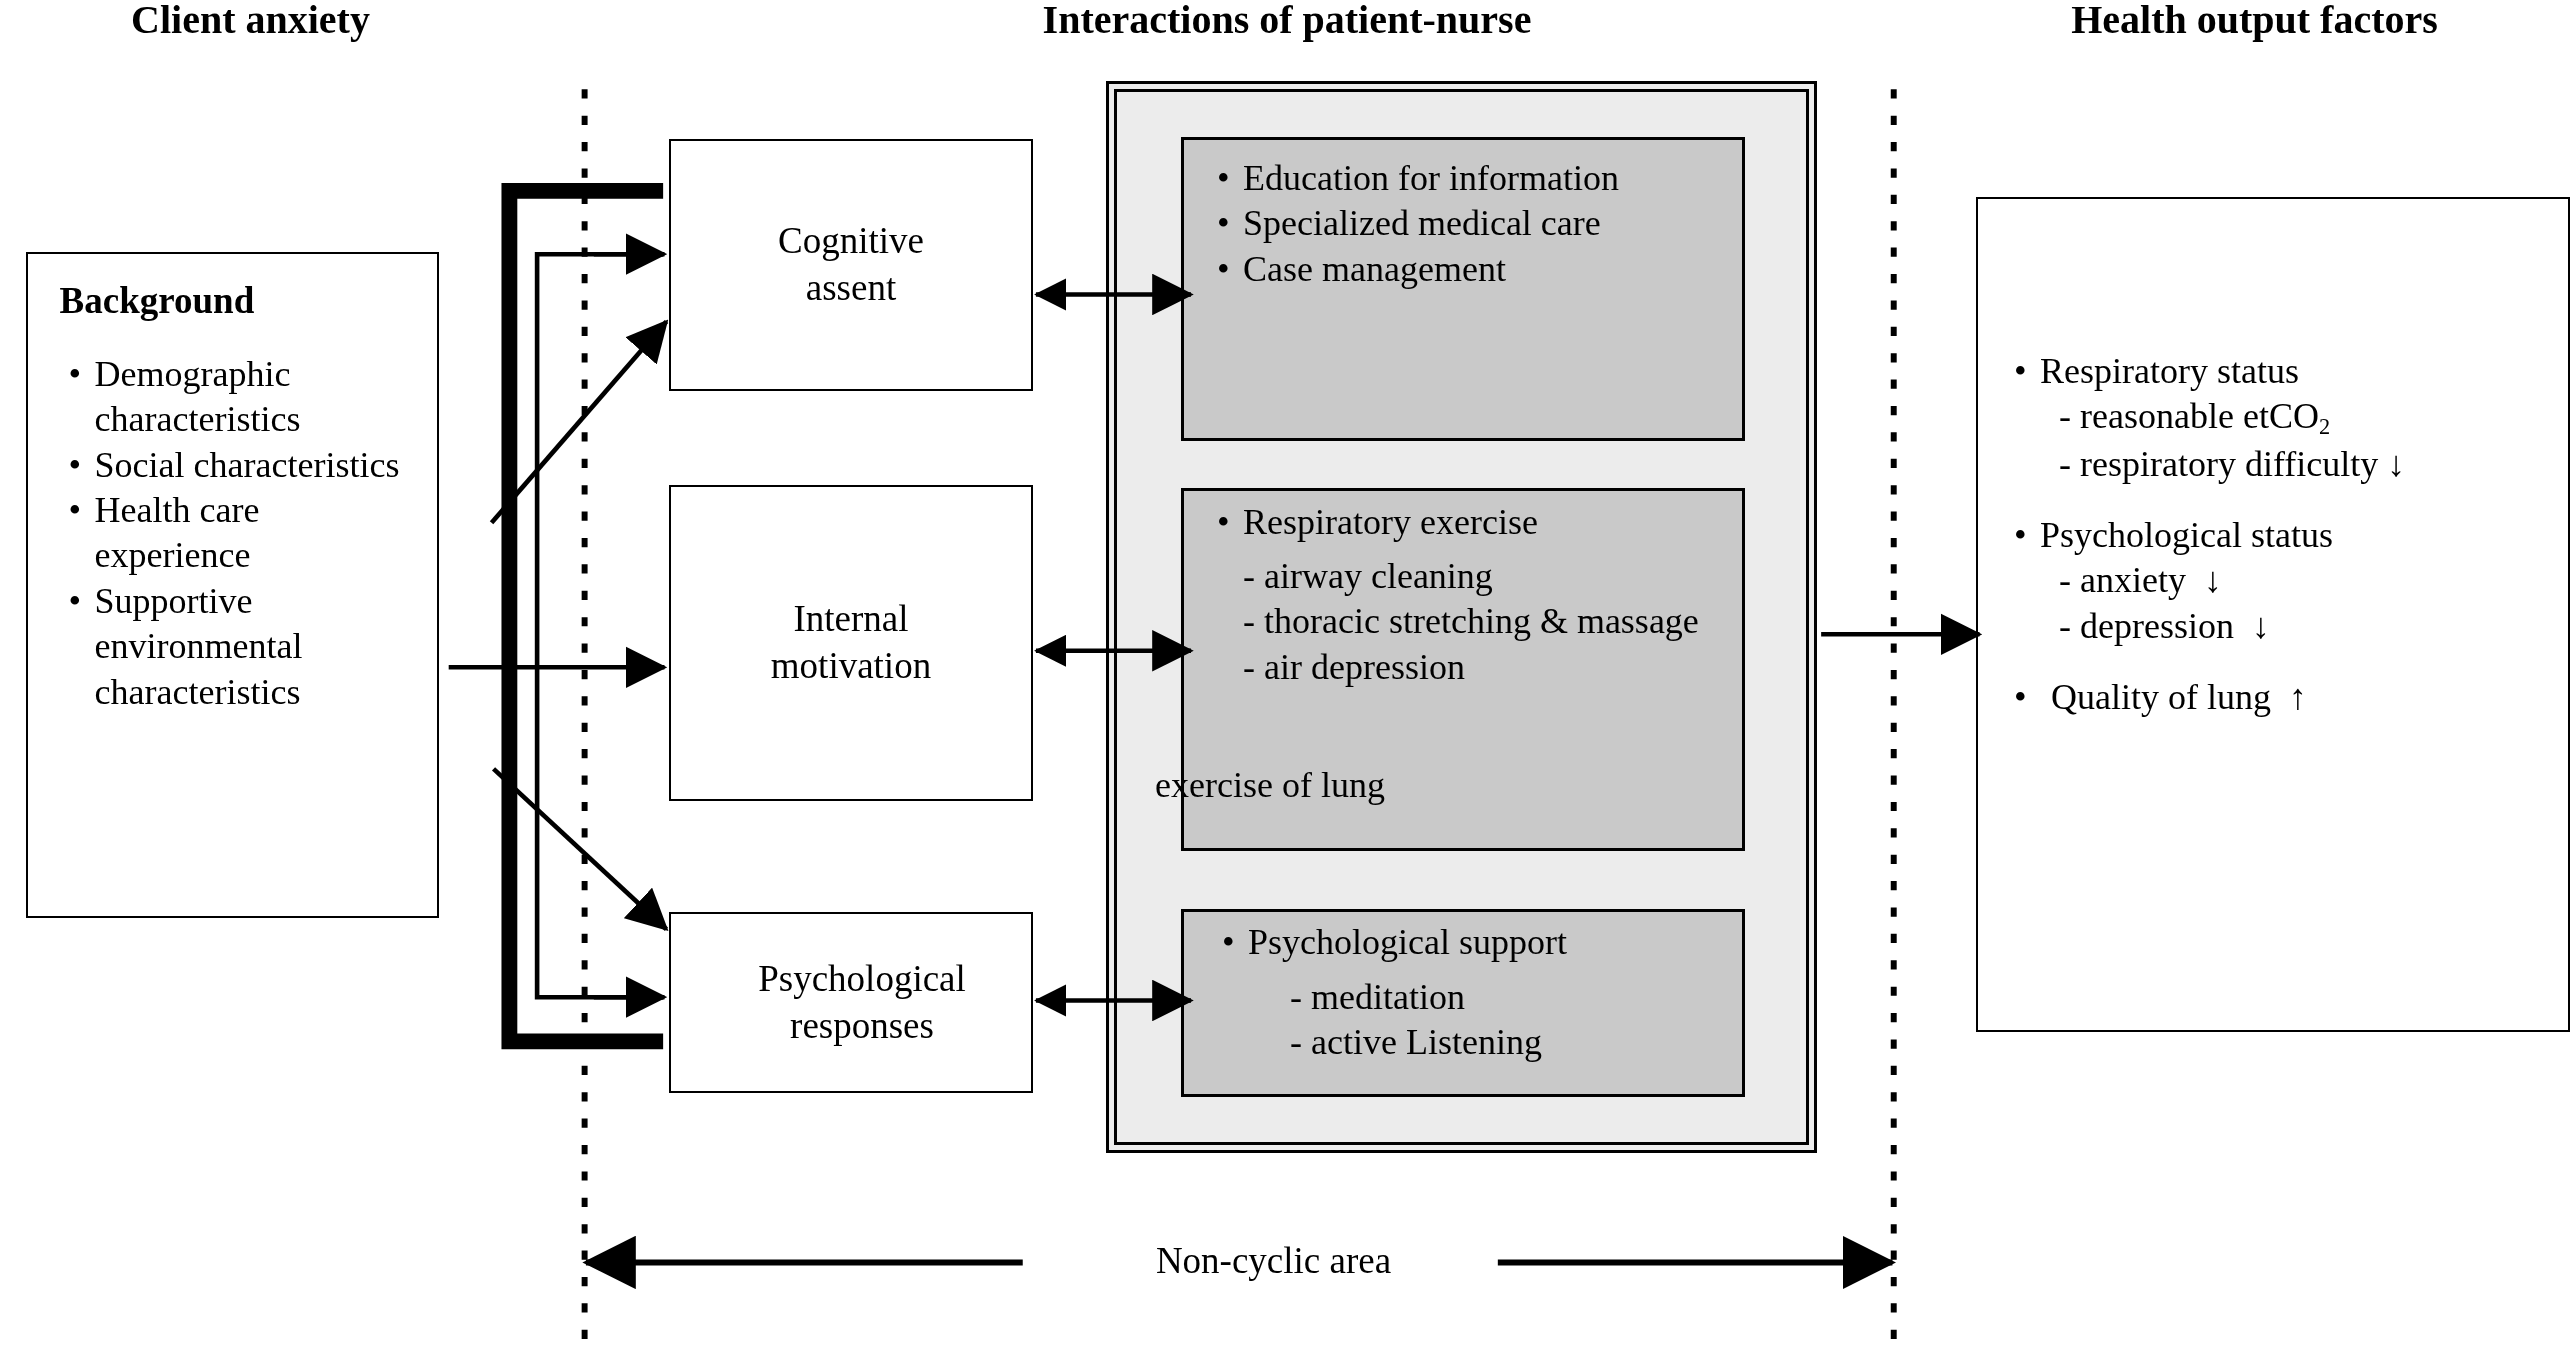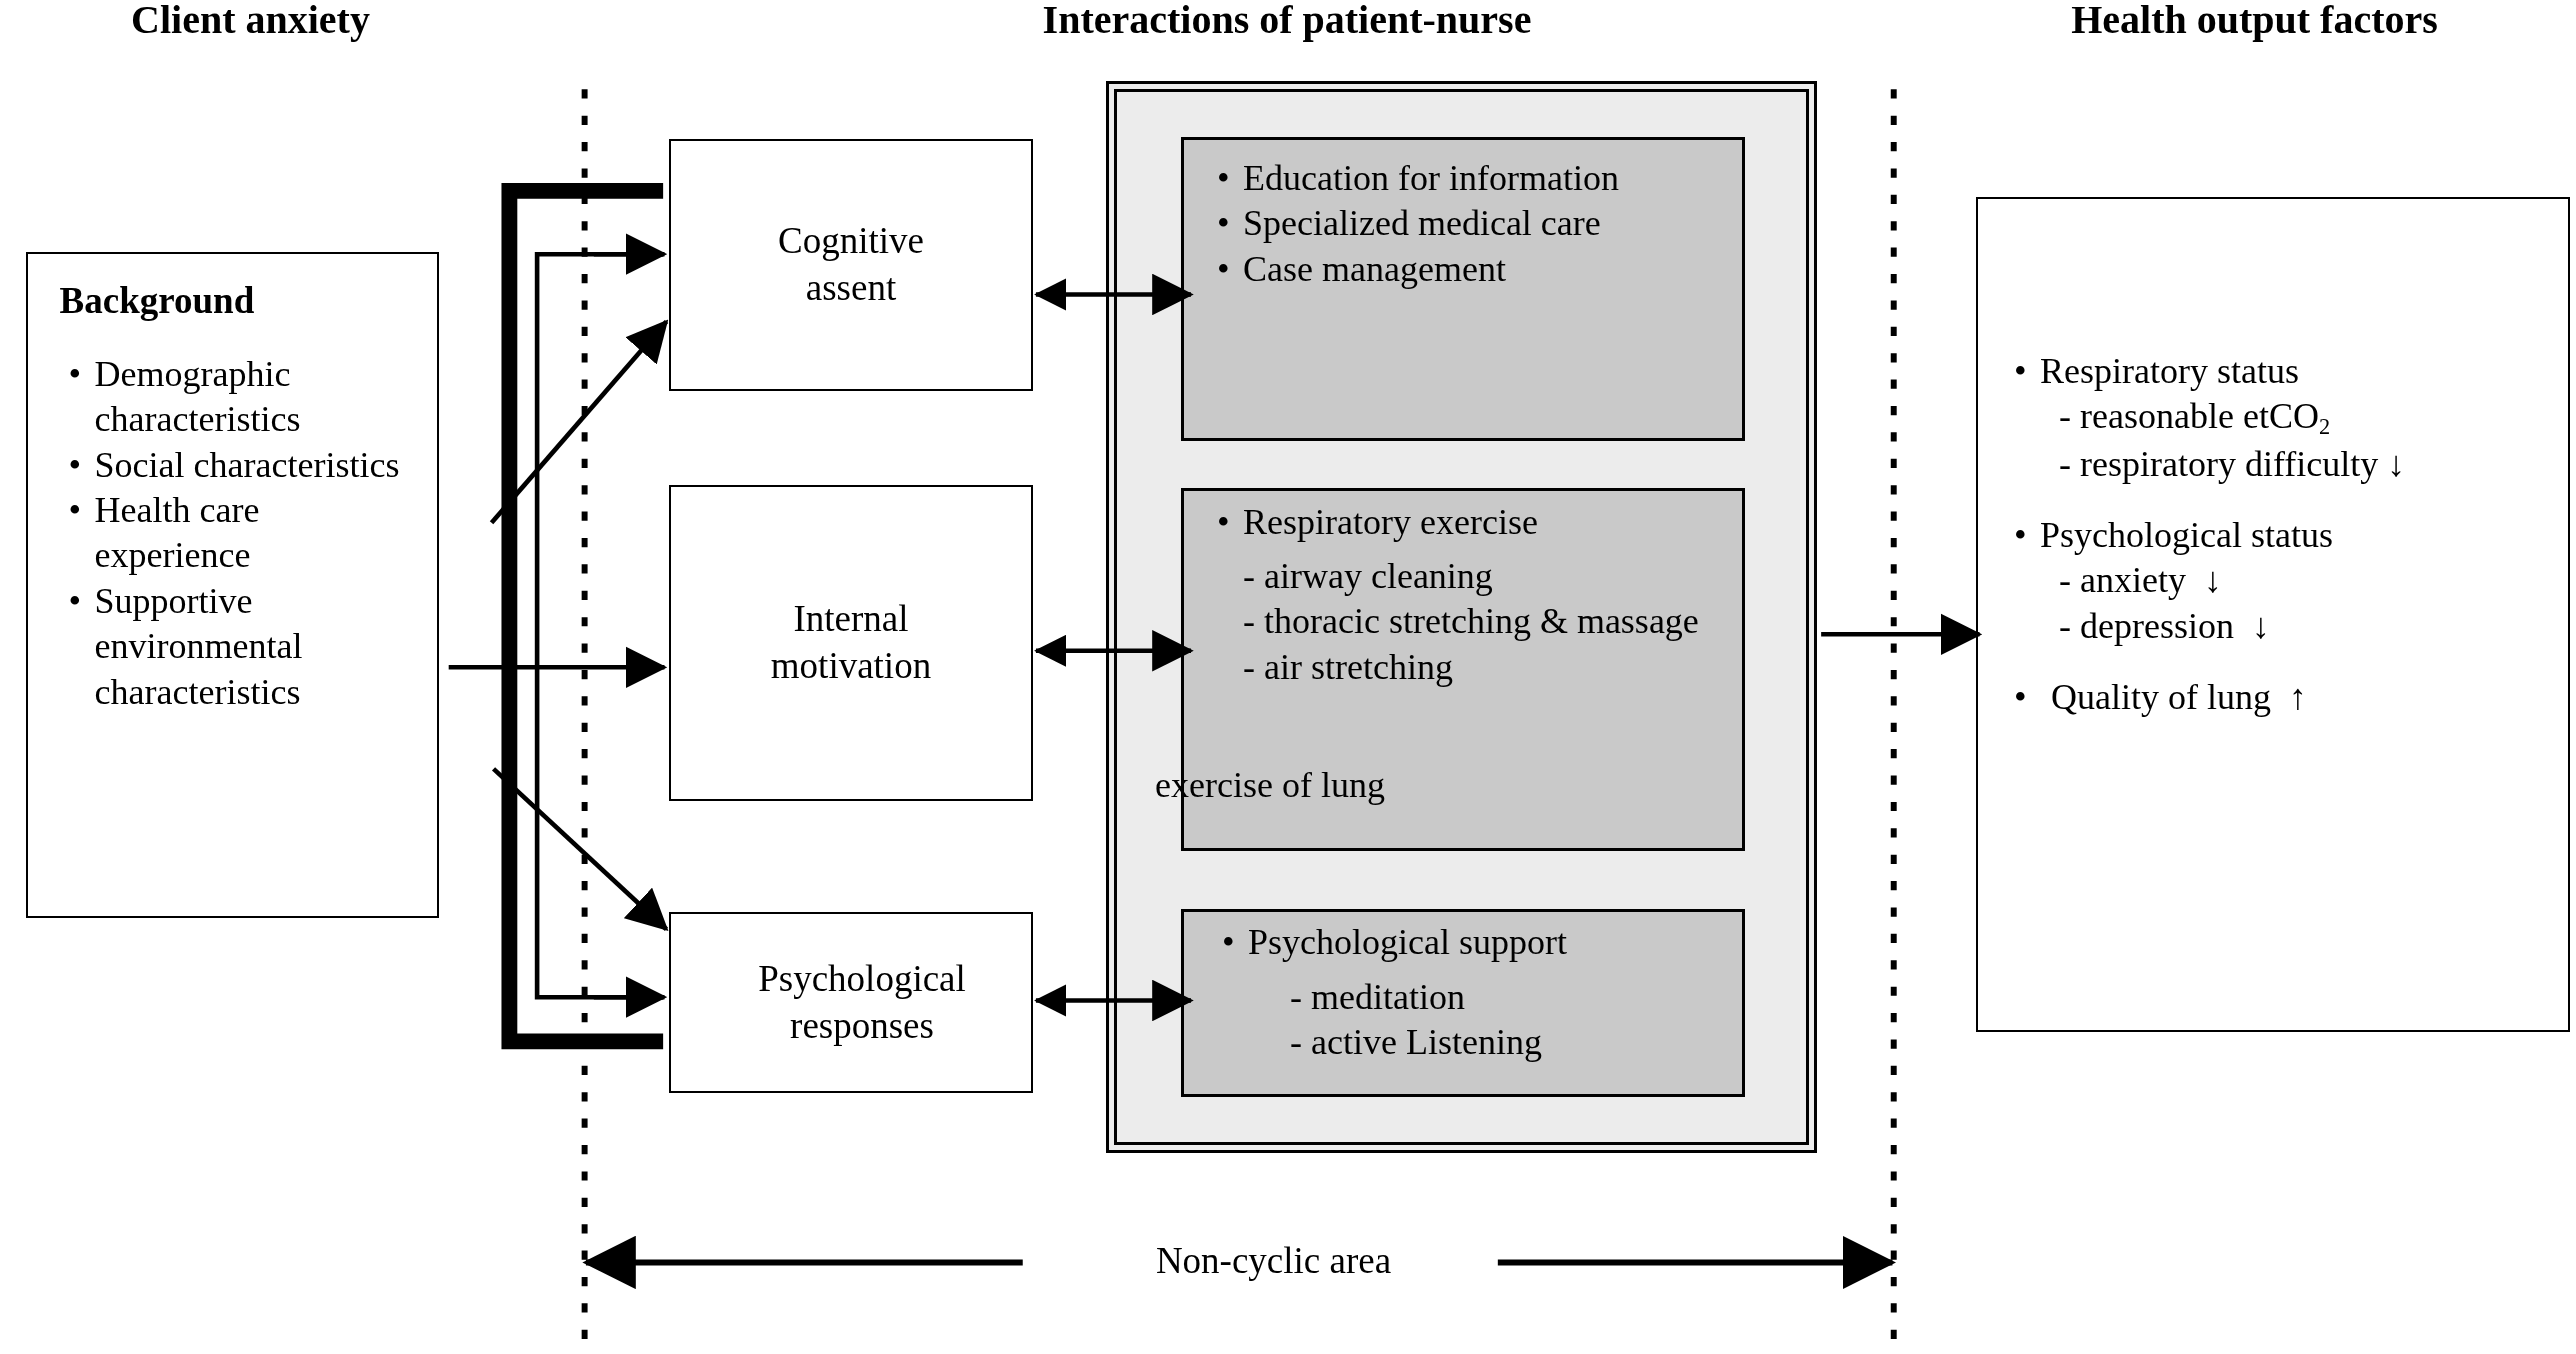--- a/index.html
+++ b/index.html
@@ -107,21 +107,21 @@
   <div class="boxgray" style="left:1181px;top:488px;width:564px;height:363px;">
     <ul class="bl" style="position:absolute;left:29px;top:9.2px;right:6.6px;">
       <li>
         <span class="bu">•</span>
         <span>Respiratory exercise</span>
       </li>
     </ul>
     <div style="position:absolute;left:59px;top:63px;right:4px;">
       <div class="sub">- airway cleaning</div>
       <div class="sub">- thoracic stretching &amp; massage</div>
-      <div class="sub">- air stretching</div>
+      <div class="sub">- air depression</div>
     </div>
     <div class="noindent" style="position:absolute;left:-29px;top:272px;width:370px;">exercise of lung</div>
   </div>
 
   <div class="boxgray" style="left:1181px;top:909px;width:564px;height:188px;">
     <ul class="bl" style="position:absolute;left:34px;top:8px;right:6.6px;">
       <li>
         <span class="bu">•</span>
         <span>Psychological support</span>
       </li>

